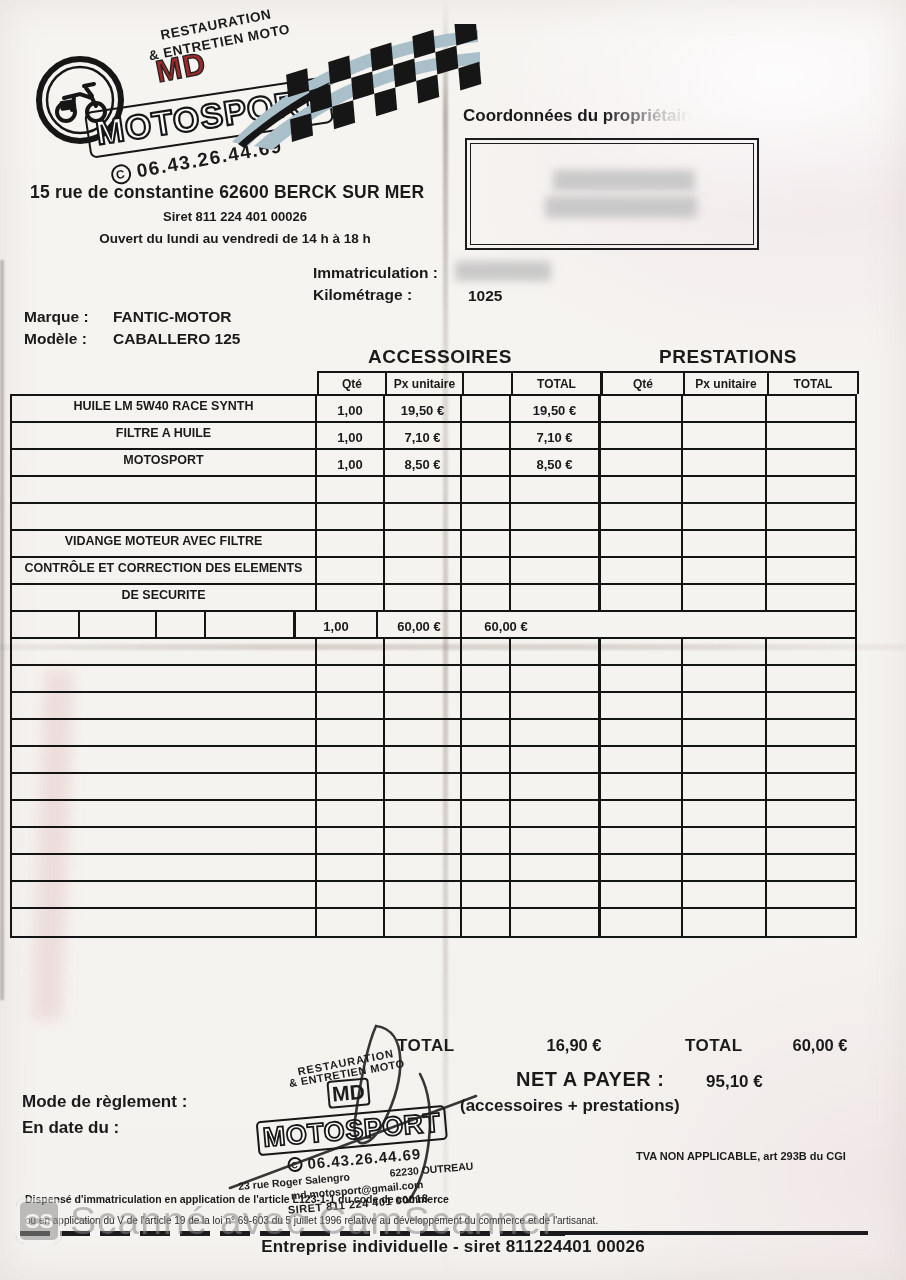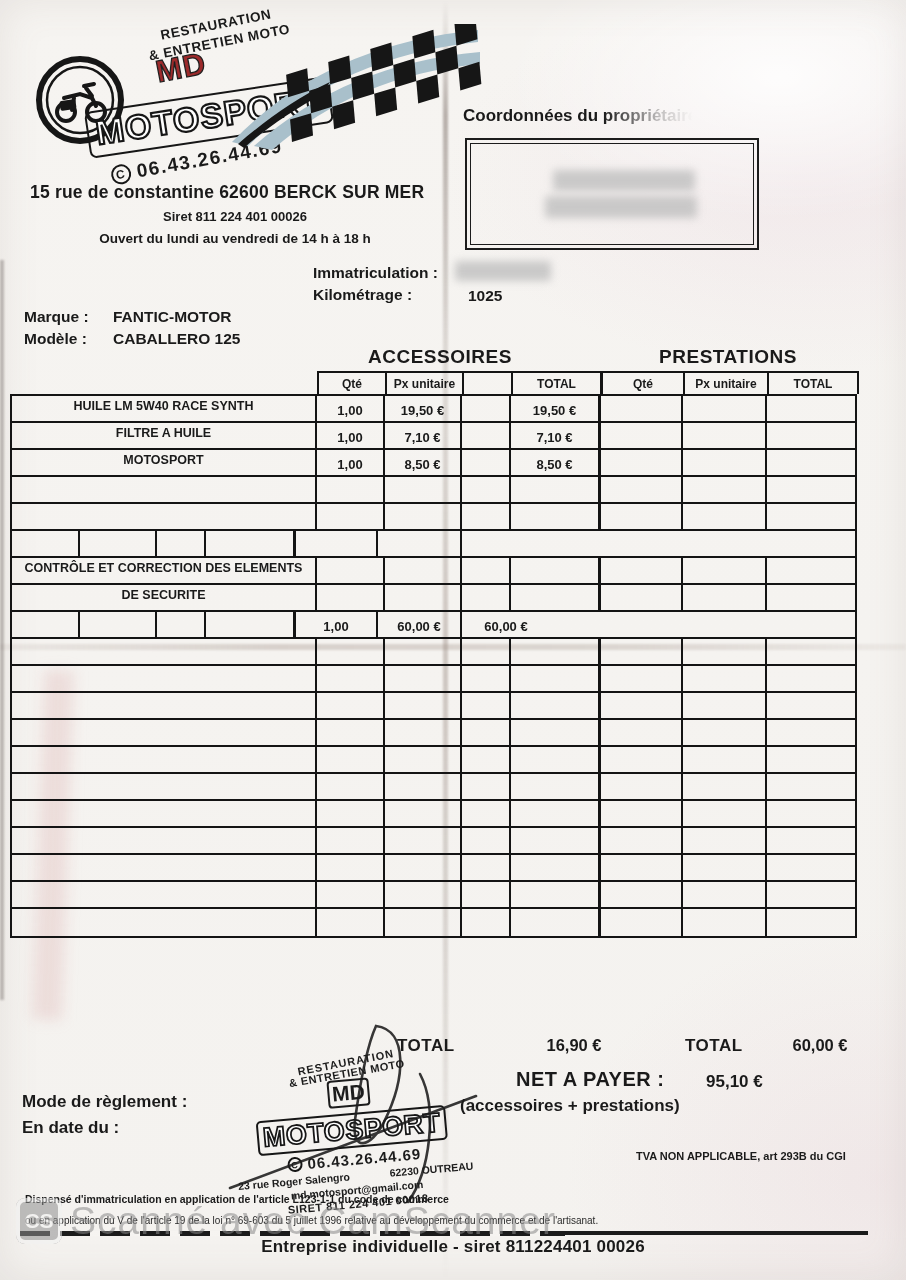--- a/index.html
+++ b/index.html
@@ -228,20 +228,21 @@
           <div class="cell c-desc"></div>
           <div class="cell c-num w-q1"></div>
           <div class="cell c-num w-p1"></div>
           <div class="cell c-num w-blank"></div>
           <div class="cell c-num w-t1"></div>
           <div class="cell c-num w-q2"></div>
           <div class="cell c-num w-p2"></div>
           <div class="cell c-num w-t2"></div>
         </div>
         <div class="trow">
+          <div class="cell c-desc">VIDANGE MOTEUR AVEC FILTRE</div>
           <div class="cell c-num w-q1"></div>
           <div class="cell c-num w-p1"></div>
           <div class="cell c-num w-blank"></div>
           <div class="cell c-num w-t1"></div>
           <div class="cell c-num w-q2"></div>
           <div class="cell c-num w-p2"></div>
           <div class="cell c-num w-t2"></div>
         </div>
         <div class="trow">
           <div class="cell c-desc">CONTRÔLE ET CORRECTION DES ELEMENTS</div>

